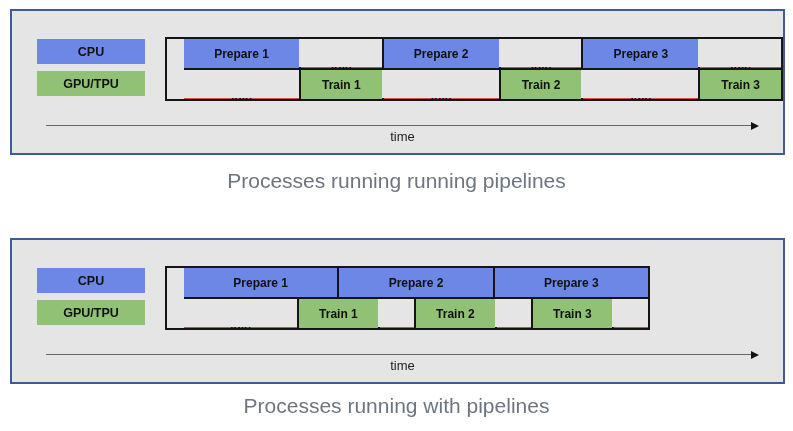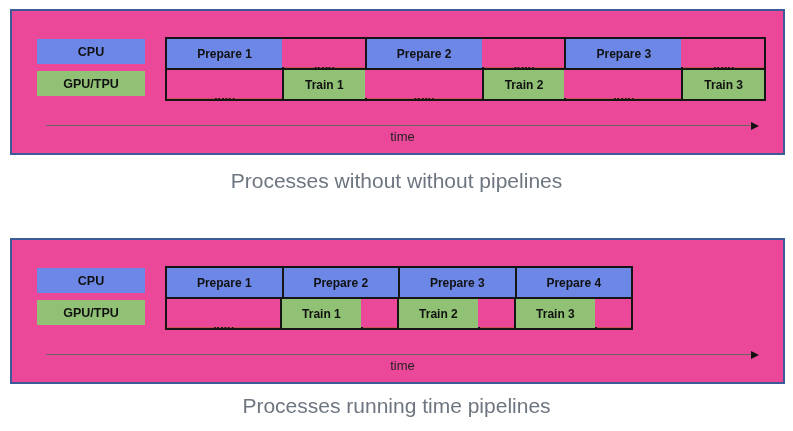--- a/index.html
+++ b/index.html
@@ -2,33 +2,34 @@
 <html style="--block_blue: #6C87E6; --block_red: #CB5154; --block_green: #90C175; --grid_border: #151515; --panel_border: #3E5B99; --caption_text: #6D7680; --block_text: #111111; --axis_line: #666666;"><head>
 <meta charset="utf-8">
 <style>
   html,body{margin:0;padding:0;}
   body{
     width:793px;height:431px;position:relative;background:#ffffff;
     font-family:"Liberation Sans", sans-serif;overflow:hidden;
   }
   .panel{
     position:absolute;left:10px;width:771px;height:142px;
-    border:2px solid var(--panel_border,#3E5B99);background:#ec4899;
+    border:2px solid var(--panel_border,#3E5B99);background:#e5e5e5;
   }
   .panel.p1{top:9px;}
   .panel.p2{top:238px;}
   .legend{position:absolute;left:25px;top:28px;width:108px;}
   .chip{
     width:108px;height:25px;margin-bottom:7px;
     display:flex;align-items:center;justify-content:center;
     font-size:12.5px;font-weight:bold;color:var(--block_text,#111);
   }
   .grid{
     position:absolute;left:153px;top:26px;
     border:2px solid var(--grid_border,#151515);
+    padding-left:17px;
   }
   .grid.g1{width:597px;}
   .grid.g2{width:464px;}
   .row{display:flex;height:29px;}
   .row + .row{border-top:2px solid var(--grid_border,#151515);}
   .cell{
     display:flex;align-items:center;justify-content:center;
     font-size:12px;font-weight:bold;color:var(--block_text,#111);
     min-width:0;white-space:nowrap;overflow:hidden;
   }
@@ -84,46 +85,45 @@
     </div>
   </div>
 
   <div class="axis">
     <div class="axis-line"></div>
     <div class="axis-arrow"></div>
     <div class="axis-label">time</div>
   </div>
 </div>
 
-<div class="caption cap1">Processes without without pipelines</div>
+<div class="caption cap1">Processes running running pipelines</div>
 
 <div class="panel p2">
   <div class="legend">
     <div class="chip c-blue">CPU</div>
     <div class="chip c-green">GPU/TPU</div>
   </div>
 
   <div class="grid g2">
     <div class="row">
       <div class="cell c-blue" style="flex:116">Prepare 1</div>
       <div class="cell c-blue" style="flex:116">Prepare 2</div>
       <div class="cell c-blue" style="flex:116">Prepare 3</div>
-      <div class="cell c-blue" style="flex:116">Prepare 4</div>
     </div>
     <div class="row">
       <div class="cell c-red" style="flex:116">idle</div>
       <div class="cell c-green" style="flex:81">Train 1</div>
       <div class="cell c-red" style="flex:35"></div>
       <div class="cell c-green" style="flex:81">Train 2</div>
       <div class="cell c-red" style="flex:35"></div>
       <div class="cell c-green" style="flex:81">Train 3</div>
       <div class="cell c-red" style="flex:35"></div>
     </div>
   </div>
 
   <div class="axis">
     <div class="axis-line"></div>
     <div class="axis-arrow"></div>
     <div class="axis-label">time</div>
   </div>
 </div>
 
-<div class="caption cap2">Processes running time pipelines</div>
+<div class="caption cap2">Processes running with pipelines</div>
 
 </body></html>

